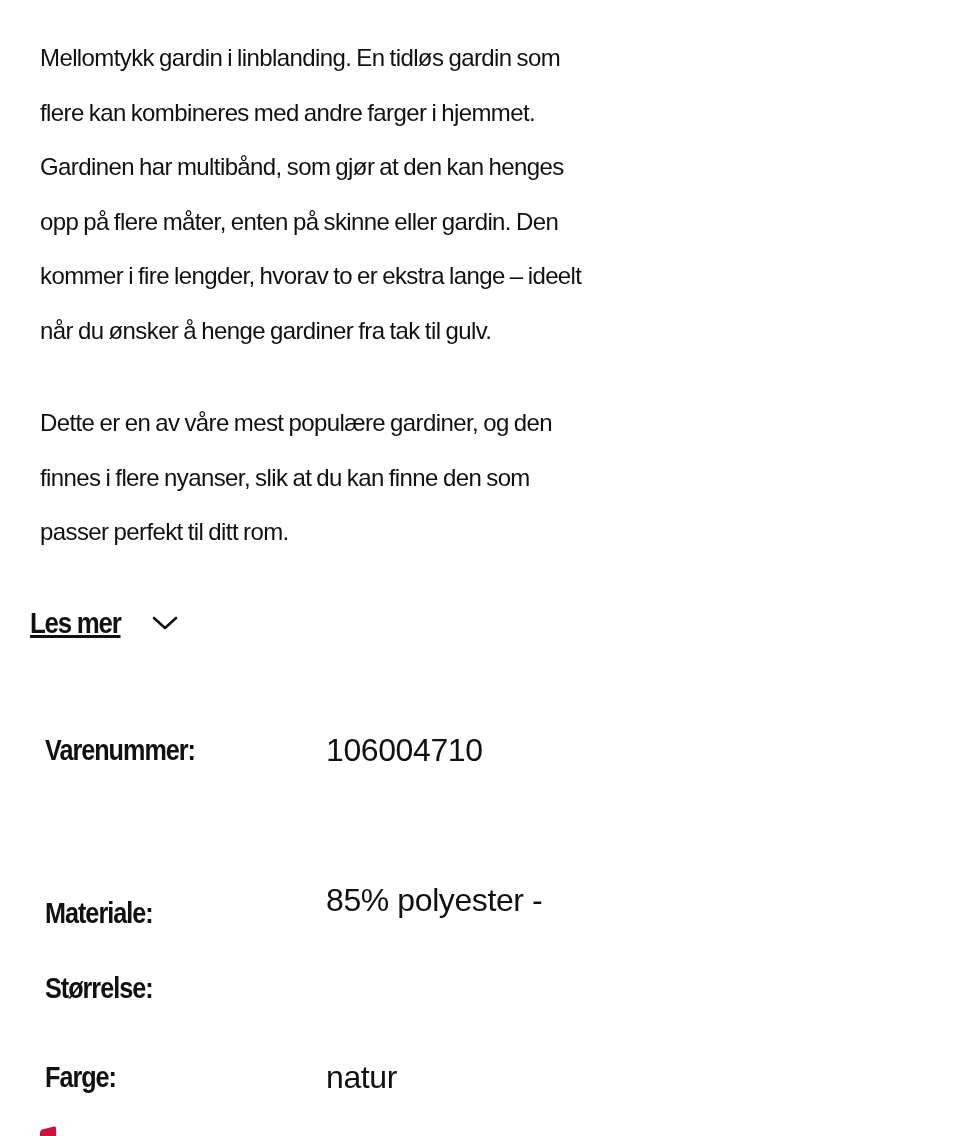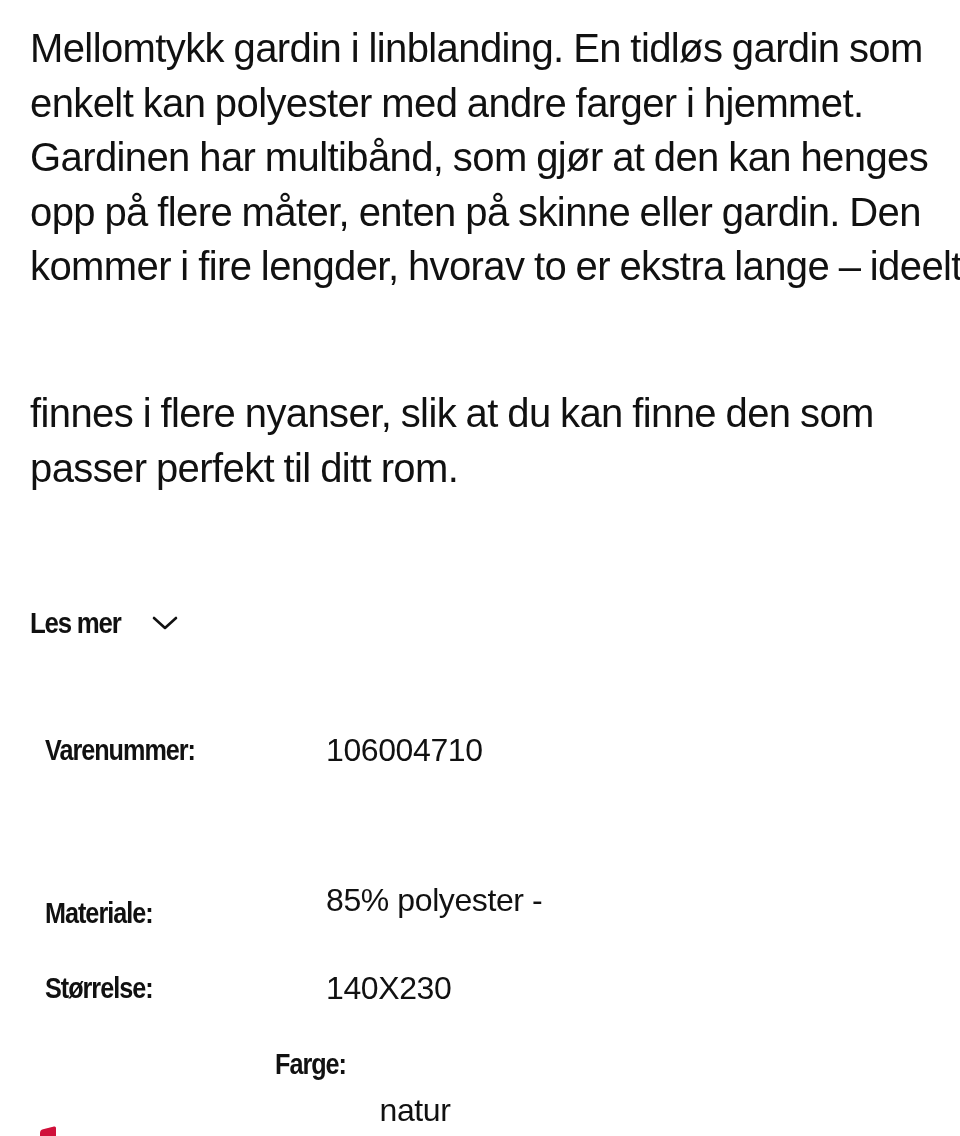--- a/index.html
+++ b/index.html
@@ -12,37 +12,38 @@
       height: 1136px;
       overflow: hidden;
       position: relative;
       color: #111111;
       font-family: "Liberation Sans", "DejaVu Sans", sans-serif;
     }
     .desc {
       position: absolute;
       left: 30px;
       width: 920px;
-      font-size: 40px;
+      font-size: 24px;
       line-height: 54.5px;
       letter-spacing: -0.6px;
       word-spacing: -1px;
-      margin: 0;
+      margin: 10px;
     }
     .desc .line { display: block; white-space: nowrap; }
     #para1 { top: 21px; }
     #para2 { top: 386px; }
 
     .read-more {
       position: absolute;
       left: 30px;
       top: 606px;
       display: flex;
       align-items: center;
       cursor: pointer;
+      text-decoration: underline;
     }
     .read-more .label {
       font-family: "Liberation Sans", sans-serif;
       font-weight: bold;
       font-size: 30px;
       letter-spacing: -1.4px;
       transform: scaleX(0.86);
       transform-origin: left center;
       display: inline-block;
     }
@@ -80,45 +81,47 @@
     .spec-value {
       font-size: 32px;
       letter-spacing: -0.4px;
       line-height: 59px;
     }
     .spec-value .vline { display: block; white-space: nowrap; margin-left: 40px; }
 
     #row-varenummer { top: 0px; height: 60px; }
     #row-materiale { top: 90px; height: 120px; align-items: flex-end; }
     #row-storrelse { top: 238px; height: 60px; }
-    #row-farge { top: 327px; height: 60px; flex-direction: column; }
+    #row-farge { top: 327px; height: 60px; }
 
     .red-mark {
       position: absolute;
       left: 40px;
       top: 1128px;
       width: 16px;
       height: 10px;
       background: #d0103a;
       transform: skewY(-14deg);
       border-radius: 3px 2px 0 0;
     }
   </style>
 </head>
 <body>
 
 <p class="desc" id="para1">
   <span class="line">Mellomtykk gardin i linblanding. En tidløs gardin som</span>
-  <span class="line">enkelt kan polyester med andre farger i hjemmet.</span>
+  <span class="line">flere kan kombineres med andre farger i hjemmet.</span>
   <span class="line">Gardinen har multibånd, som gjør at den kan henges</span>
   <span class="line">opp på flere måter, enten på skinne eller gardin. Den</span>
   <span class="line">kommer i fire lengder, hvorav to er ekstra lange – ideelt</span>
+  <span class="line">når du ønsker å henge gardiner fra tak til gulv.</span>
 </p>
 
 <p class="desc" id="para2">
+  <span class="line">Dette er en av våre mest populære gardiner, og den</span>
   <span class="line">finnes i flere nyanser, slik at du kan finne den som</span>
   <span class="line">passer perfekt til ditt rom.</span>
 </p>
 
 <div class="read-more">
   <span class="label">Les mer</span>
   <span class="chev">
     <svg width="28" height="18" viewBox="0 0 28 18">
       <polyline points="3,4 14,14 25,4" fill="none" stroke="#111111" stroke-width="2.6" stroke-linecap="round" stroke-linejoin="round"></polyline>
     </svg>
@@ -135,23 +138,20 @@
 
   <div class="spec-row" id="row-materiale">
     <span class="spec-label">Materiale:</span>
     <span class="spec-value">
       <span class="vline">85% polyester -</span>
     </span>
   </div>
 
   <div class="spec-row" id="row-storrelse">
     <span class="spec-label">Størrelse:</span>
-    <span class="spec-value">
-      <span class="vline">140X230</span>
-    </span>
   </div>
 
   <div class="spec-row" id="row-farge">
     <span class="spec-label">Farge:</span>
     <span class="spec-value">
       <span class="vline">natur</span>
     </span>
   </div>
 </div>
 

